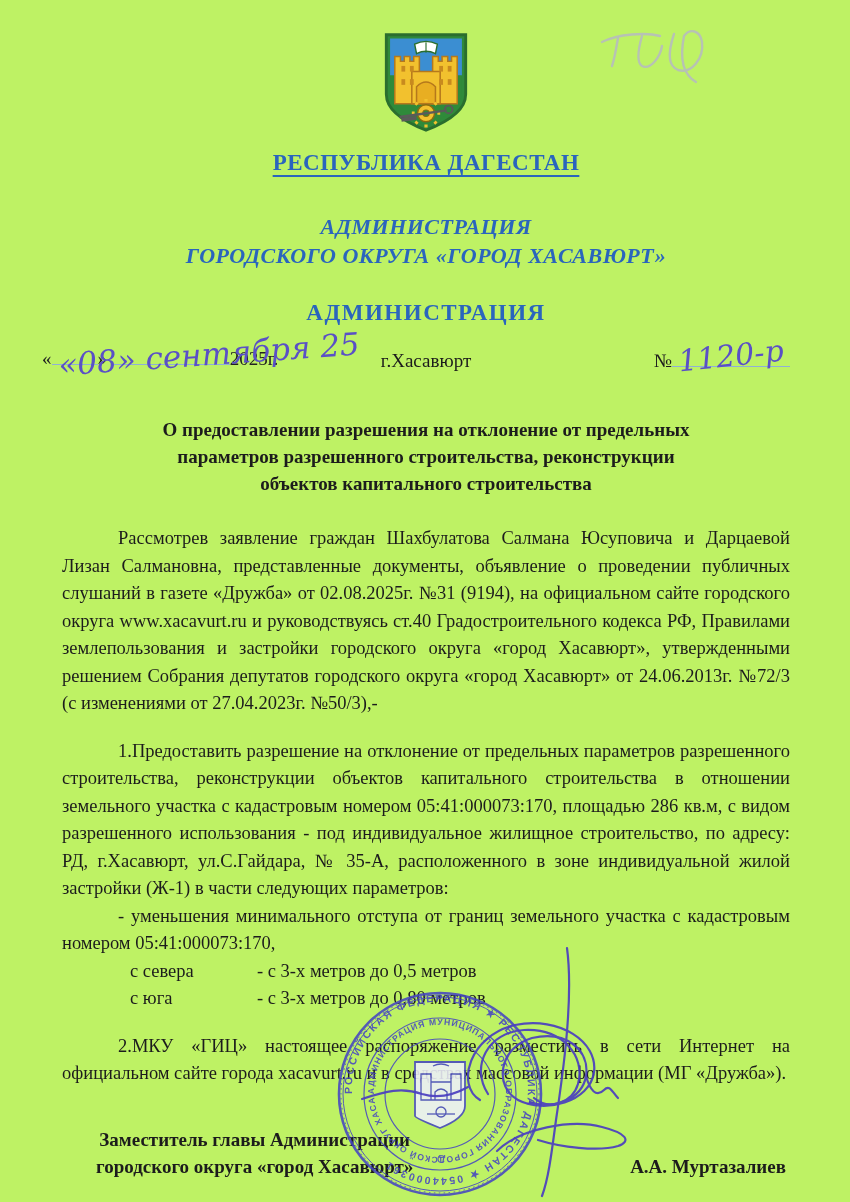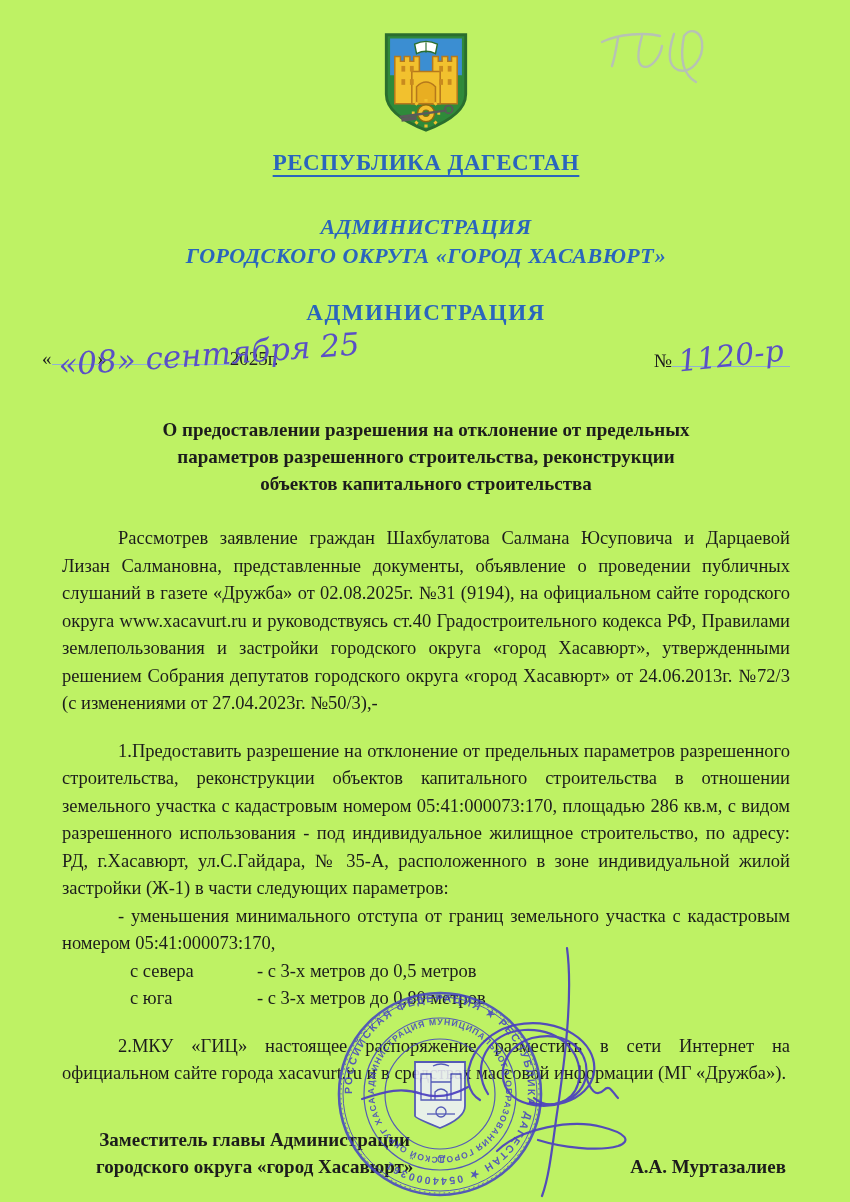--- a/index.html
+++ b/index.html
@@ -119,20 +119,21 @@
       <div>ГОРОДСКОГО ОКРУГА «ГОРОД ХАСАВЮРТ»</div>
     </div>
     <div class="h-blue doctype">АДМИНИСТРАЦИЯ</div>
 
     <div class="meta-row">
       <div class="meta-left">
         <span>«</span><span class="blank b1"></span><span>»</span>
         <span class="blank b2"></span><span>2025г.</span>
         <span class="hand hand-date">«08» сентября 25</span>
       </div>
+      <div class="meta-city">г.Хасавюрт</div>
       <div class="meta-num">
         <span>№</span><span class="blank b2"></span>
         <span class="hand hand-num">1120-р</span>
       </div>
     </div>
 
     <div class="doc-title">
       <div>О предоставлении разрешения на отклонение от предельных</div>
       <div>параметров разрешенного строительства, реконструкции</div>
       <div>объектов капитального строительства</div>

